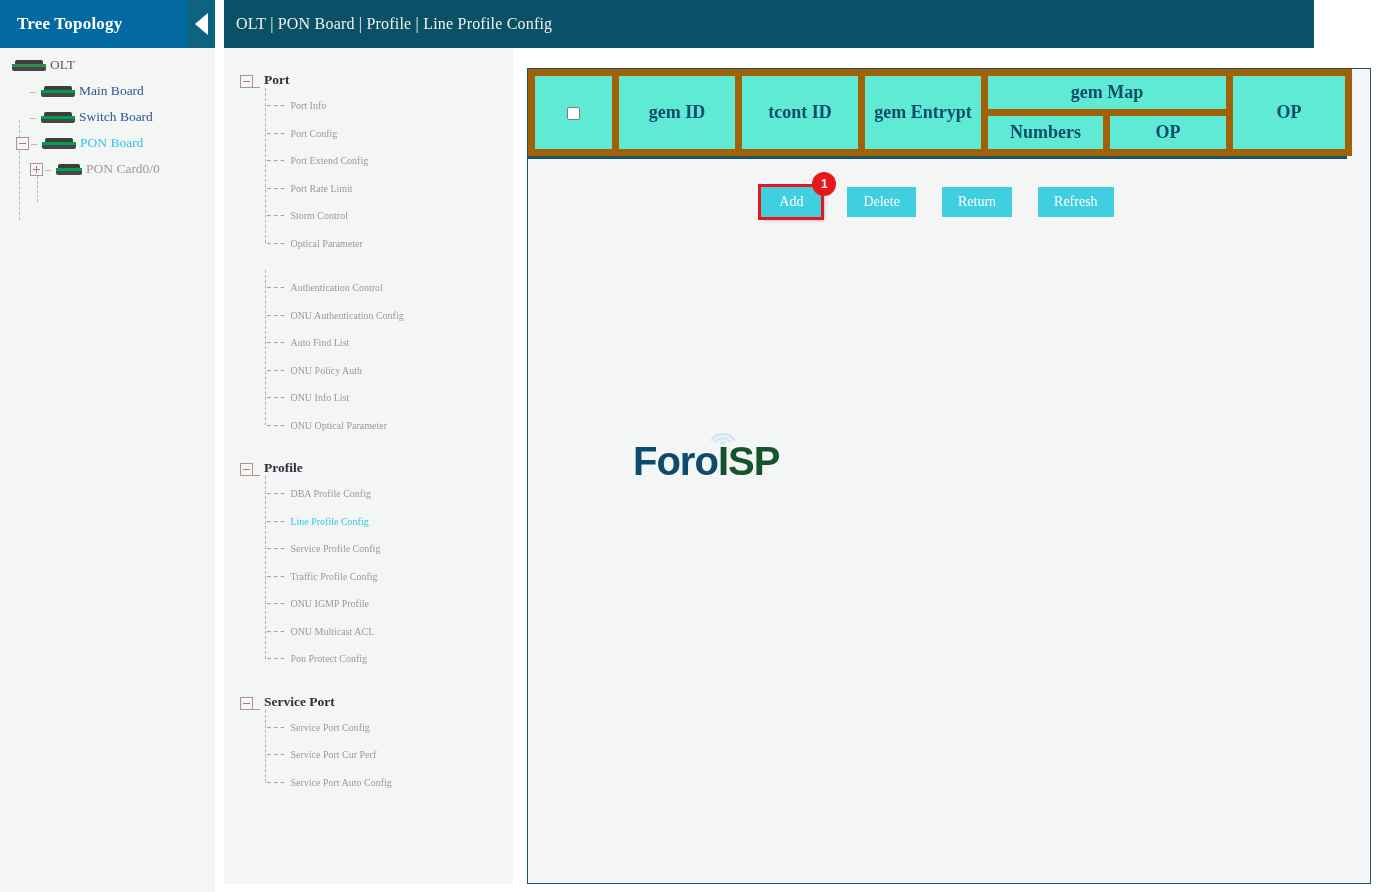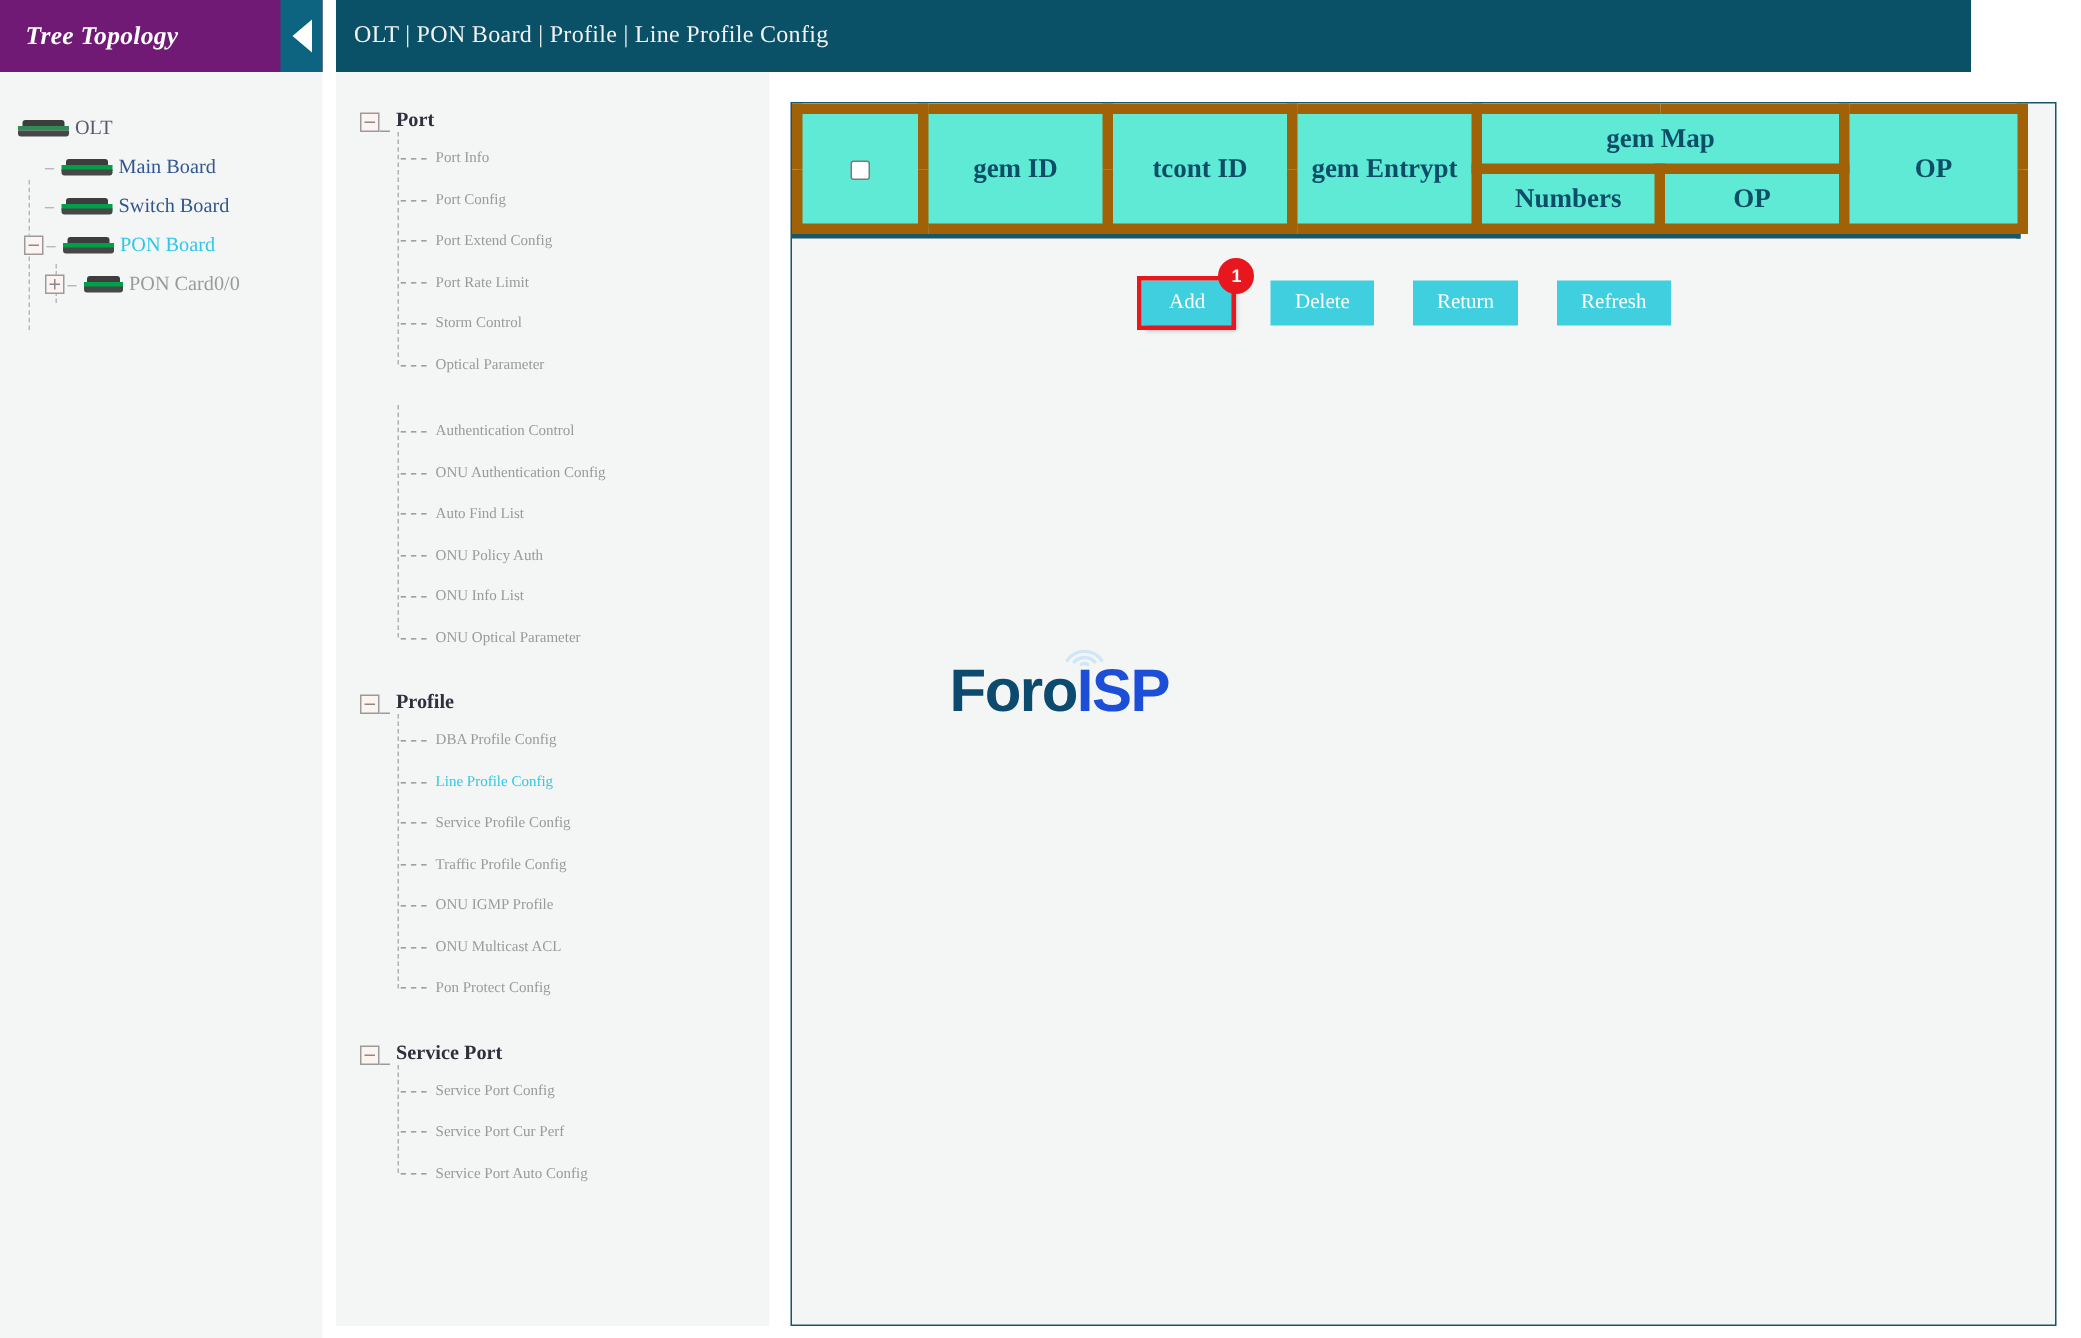--- a/index.html
+++ b/index.html
@@ -10,39 +10,39 @@
     overflow: hidden;
   }
   #app { position: relative; width: 1387px; height: 892px; }
 
   
   #tree-panel {
     position: absolute; left: 0; top: 0; width: 215px; height: 892px;
     background: #f4f5f5;
   }
   #tree-header {
-    height: 48px; background: #701a75; position: relative;
-    display: flex; align-items: center; font-style: italic;
+    height: 48px; background: #0369a1; position: relative;
+    display: flex; align-items: center;
   }
   #tree-header .title {
     color: #ffffff; font-size: 17px; font-weight: bold;
     padding-left: 17px; letter-spacing: .2px;
   }
   #collapse-btn {
     position: absolute; right: 0; top: 0; width: 28px; height: 48px;
     background: #0d6480; cursor: pointer;
     display: flex; align-items: center; justify-content: center;
   }
   #collapse-btn .tri {
     width: 0; height: 0;
     border-top: 11px solid transparent;
     border-bottom: 11px solid transparent;
     border-right: 13px solid #ffffff;
   }
-  #tree-body { padding: 24px 0 0 0; position: relative; text-align: right; }
+  #tree-body { padding: 4px 0 0 0; position: relative; text-align: right; }
 
   .tnode { position: relative; height: 26px; display: flex; align-items: center; }
   .tnode .label { font-size: 13.5px; white-space: nowrap; }
   .tnode .label.root  { color: #5a5a6e; }
   .tnode .label.norm  { color: #31578f; }
   .tnode .label.sel   { color: #2ec8e6; }
   .tnode .label.dim   { color: #9a9a9a; }
 
   
   .dev {
@@ -181,21 +181,21 @@
   }
 
   
   #watermark {
     position: absolute; left: 105px; top: 370px;
     font-family: "Liberation Sans", sans-serif;
     font-size: 40px; font-weight: bold; letter-spacing: -1px;
     user-select: none;
   }
   #watermark .a { color: #0c4a6e; }
-  #watermark .b { color: #1d4ed8; margin-top: 36px; }
+  #watermark .b { color: #14532d; margin-top: 36px; }
   #wifi { position: absolute; left: 178px; top: 356px; }
 </style>
 </head>
 <body>
 
 <div id="app">
 
   <div id="tree-panel">
     <div id="tree-header">
       <span class="title">Tree Topology</span>

